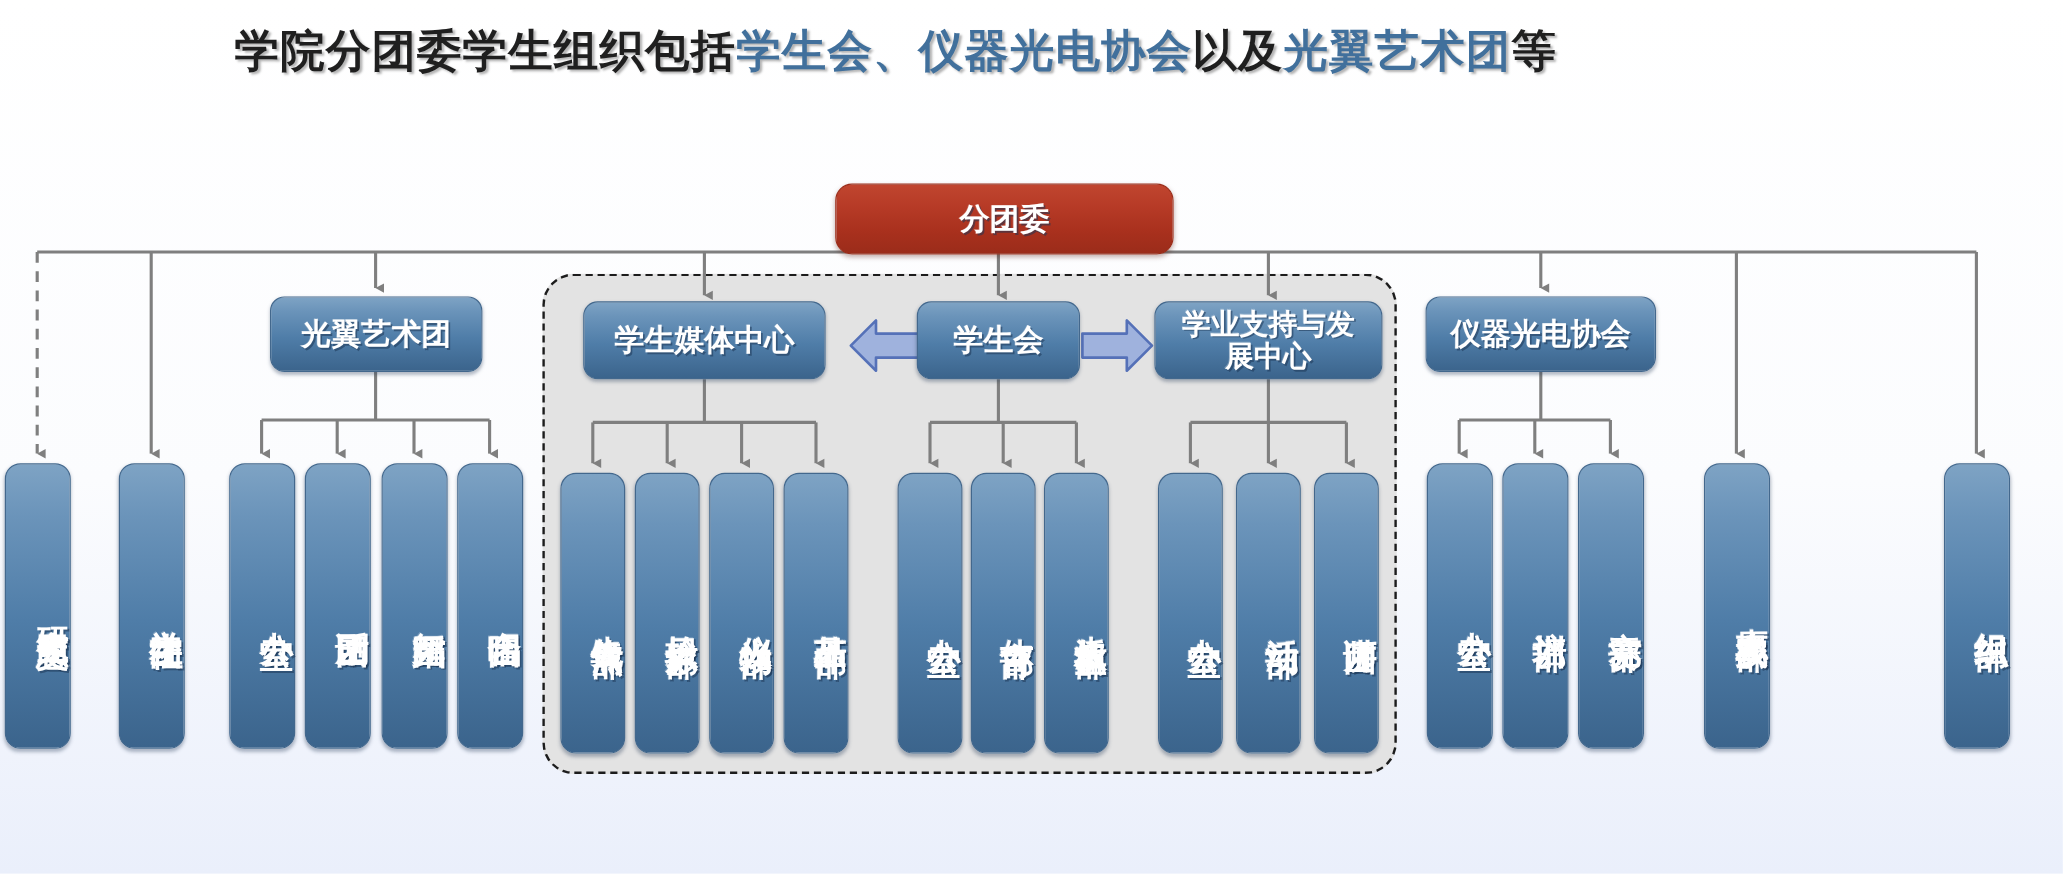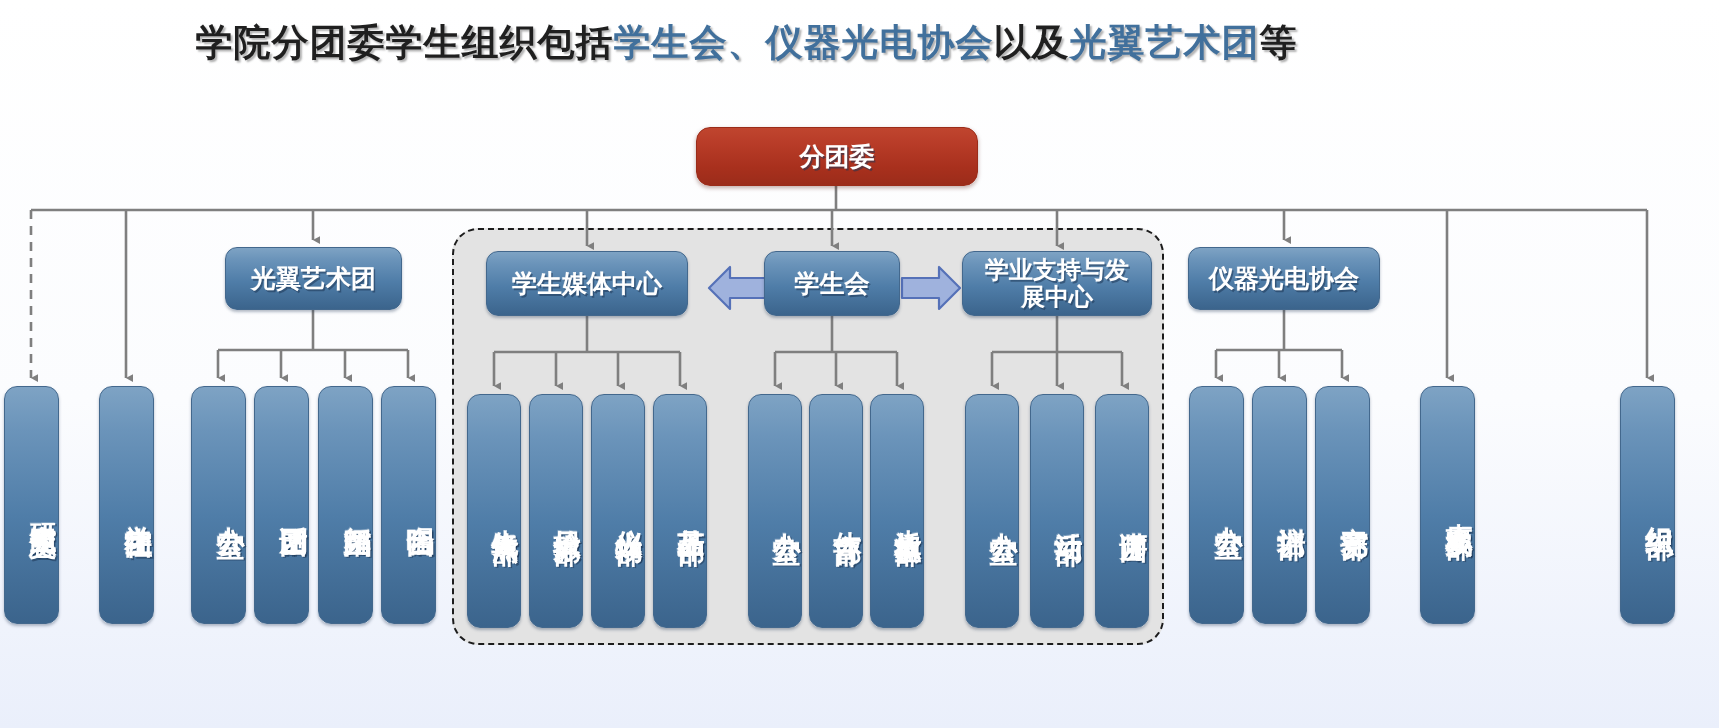--- a/index.html
+++ b/index.html
@@ -40,20 +40,21 @@
     box-shadow:0 2px 3px rgba(40,60,90,.35);
     color:#ffffff;font-weight:bold;
     display:flex;align-items:center;justify-content:center;
     text-align:center;line-height:1.08;
     text-shadow:1.5px 1.5px 0 rgba(30,55,85,.55), -0.5px -0.5px 0 rgba(255,255,255,.25);
   }
   .node.red{
     background:linear-gradient(180deg,#c0452f 0%,#b73b27 30%,#a8301d 70%,#9b2c1a 100%);
     border:1px solid #9a2c19;border-radius:14px;
     box-shadow:0 2px 4px rgba(80,20,10,.35);
+    margin-top:26px;
   }
   
   .h-node{font-size:25px;padding:0 10px;}
   .h-node.two-line{font-size:24px;line-height:1.12;}
   
   .v-node{
     writing-mode:vertical-rl;text-orientation:upright;
     font-size:28px;letter-spacing:2px;
     padding:14px 0 10px 0;
     align-items:flex-start;justify-content:center;

